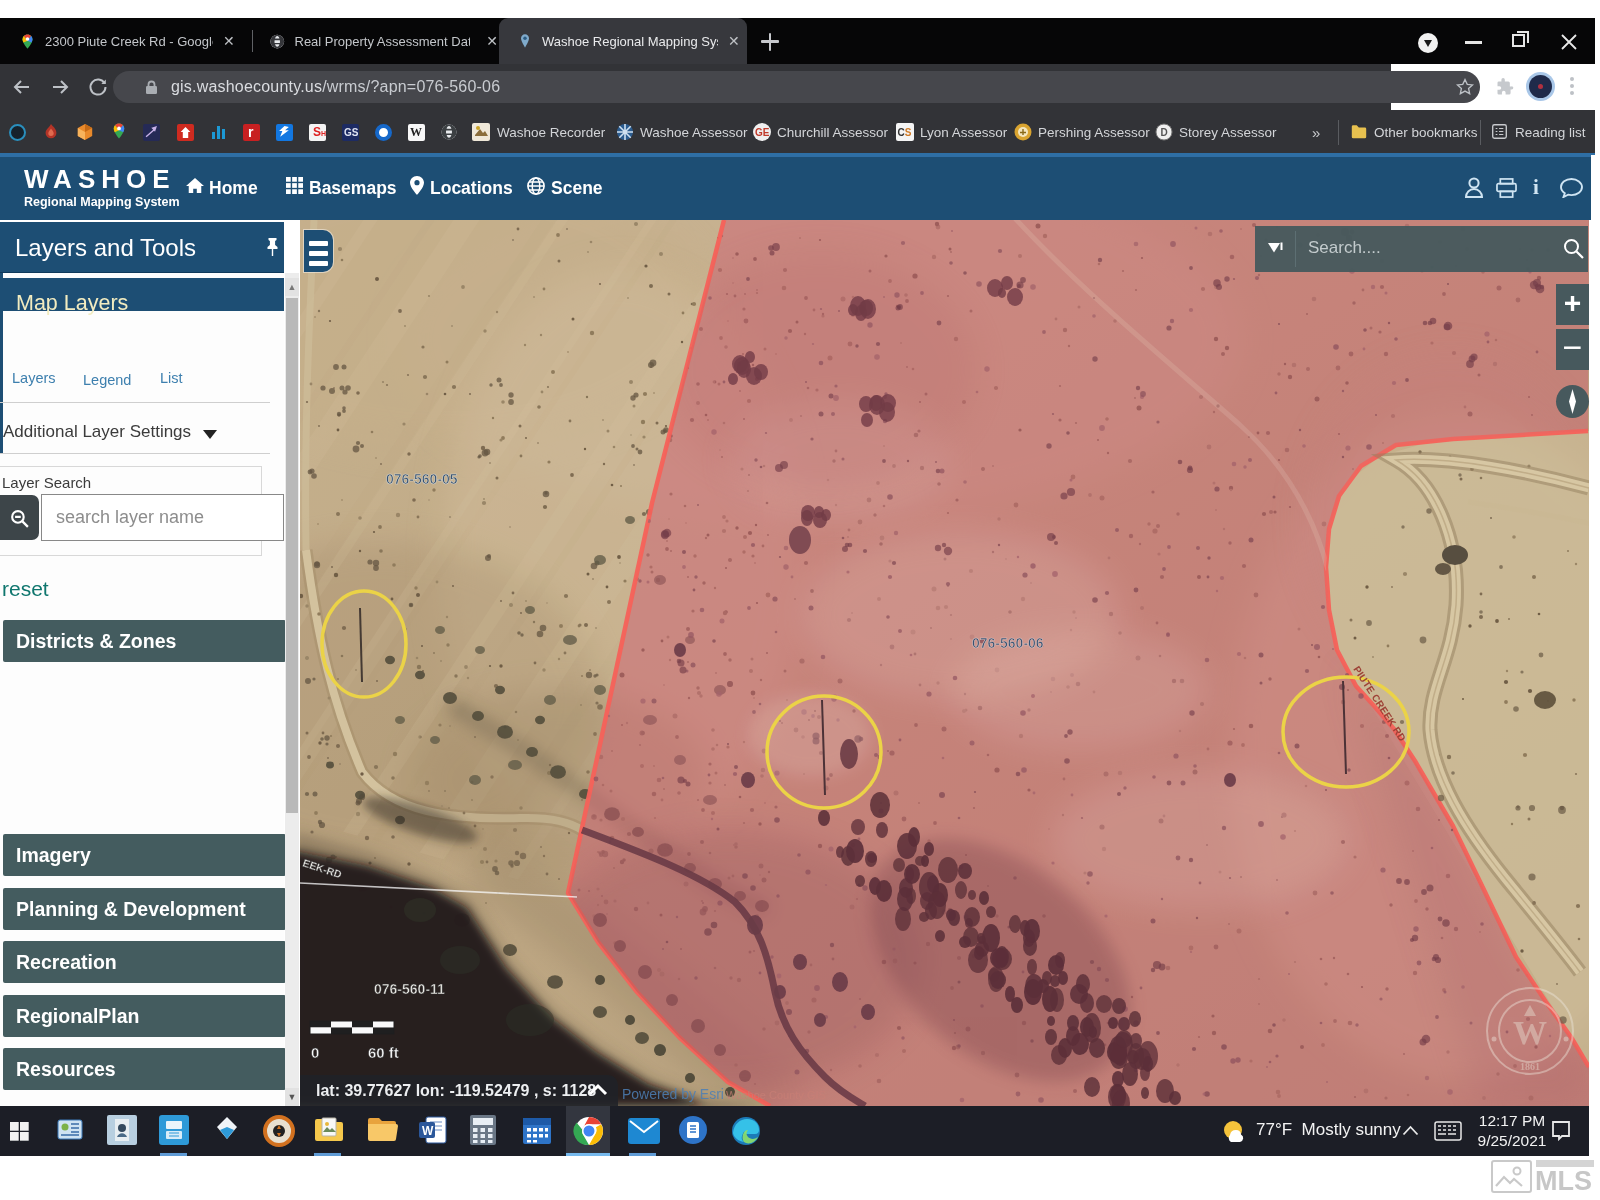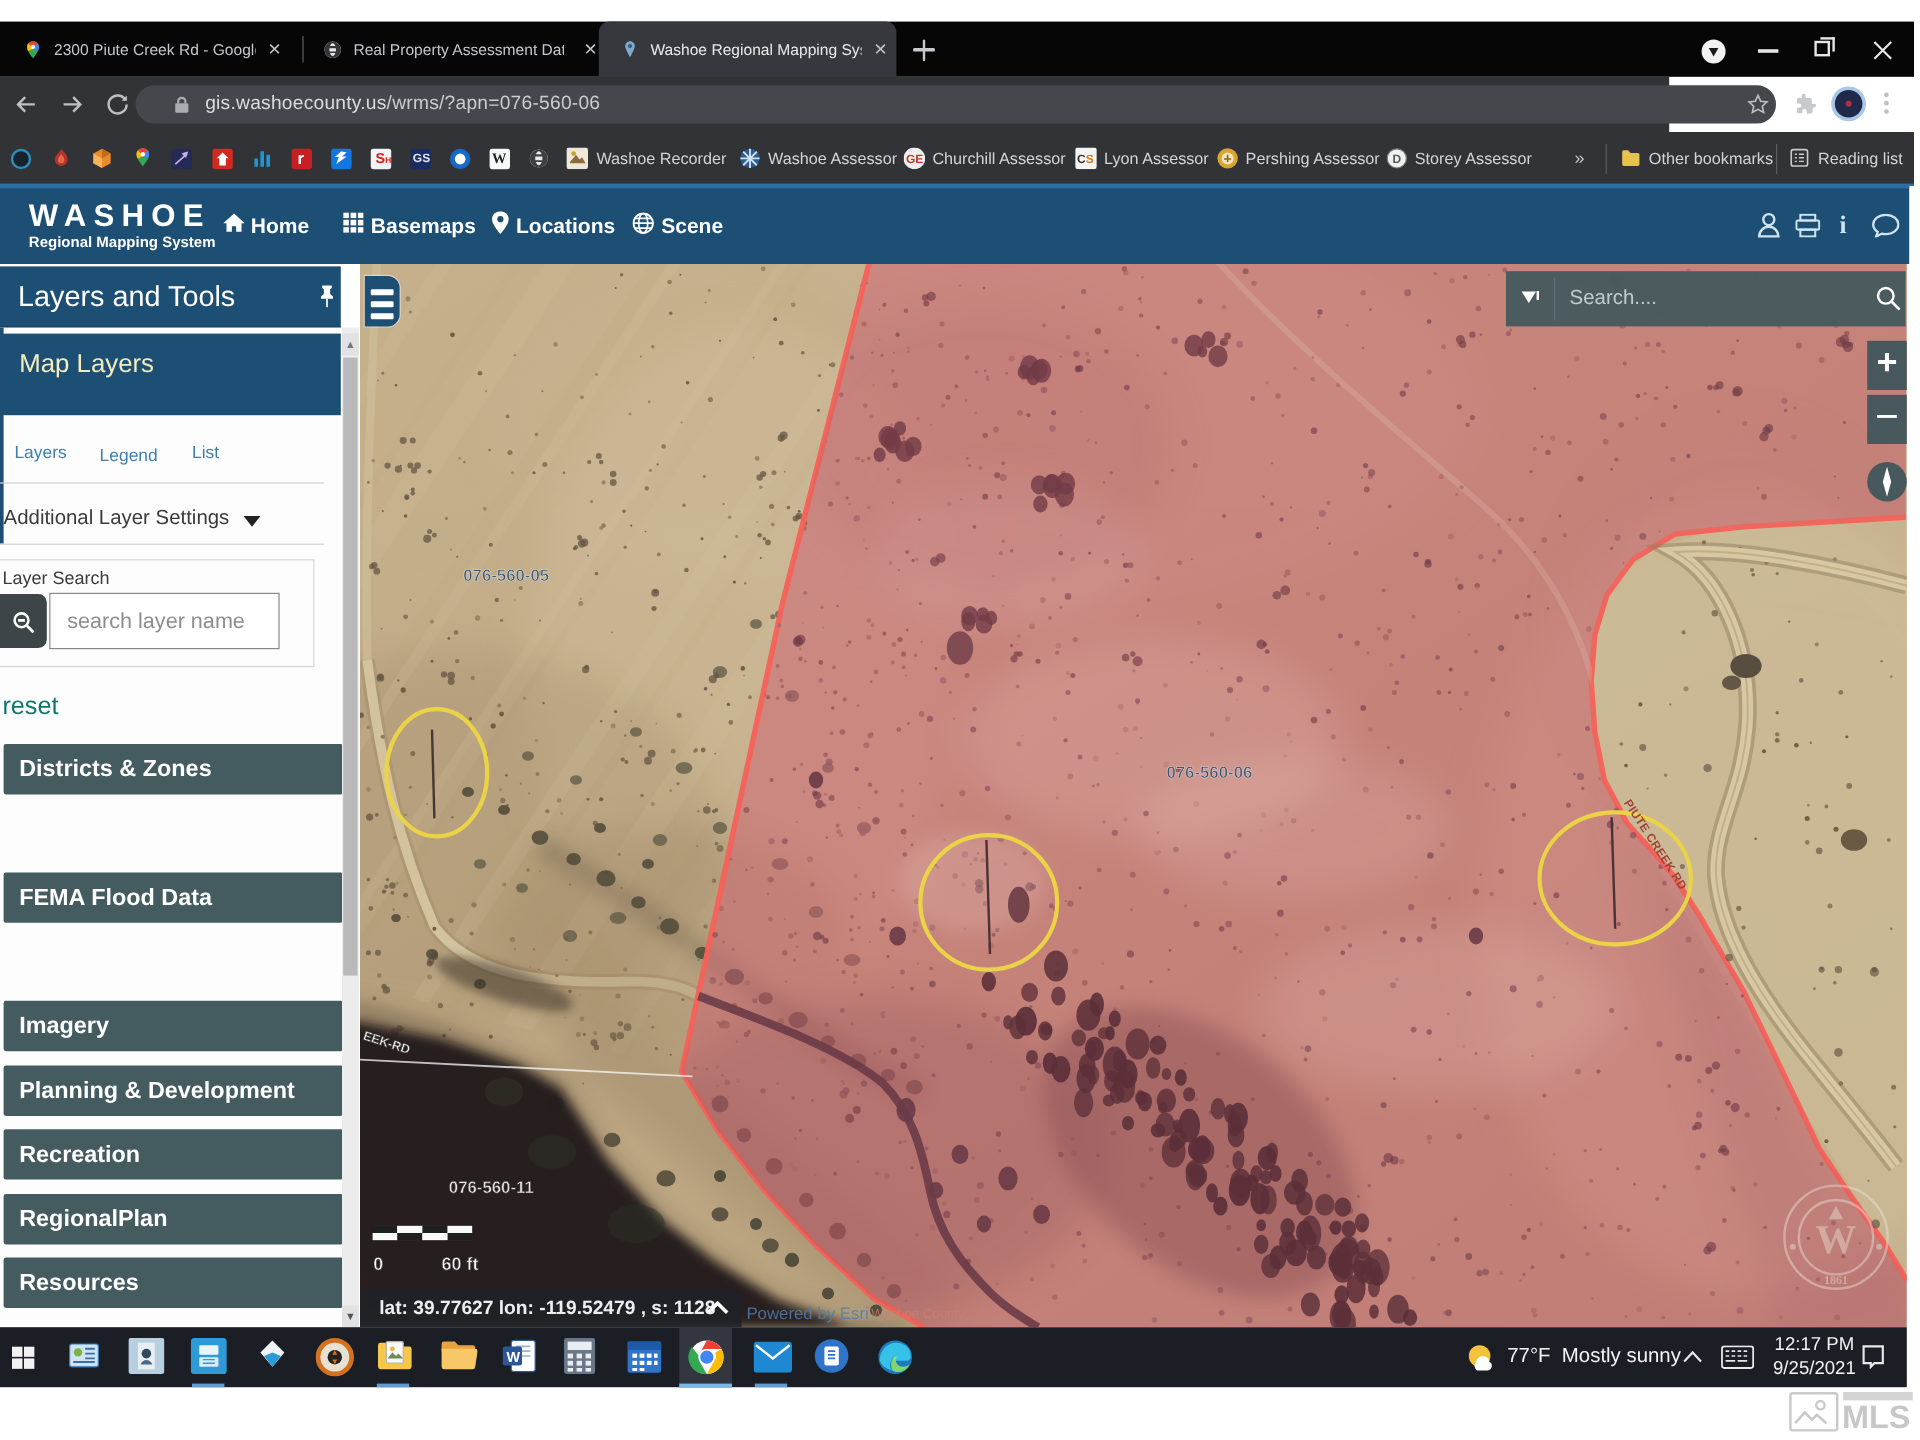--- a/index.html
+++ b/index.html
@@ -233,39 +233,38 @@
         <path d="M11.5 1C5.7 1 1 4.6 1 9c0 2.5 1.5 4.7 3.8 6.2L3.5 19l4.6-2.3c1 .3 2.2.4 3.4.4 5.8 0 10.5-3.6 10.5-8S17.3 1 11.5 1z" fill="none" stroke="#cfe4f2" stroke-width="1.9"></path>
       </svg>
     </div>
     <div class="abs bluebar" style="left:0;top:222px;width:284px;height:51px;font-size:24px;line-height:51px;padding-left:15px;border-bottom:1px solid #10395a">Layers and Tools</div>
     <svg class="abs" style="left:266px;top:237px" width="13" height="20" viewBox="0 0 13 20">
       <path d="M2.5 1h8v2l-1.4 1v4l2.4 2v2H1.5v-2l2.4-2v-4L2.5 3z" fill="#fff"></path>
       <rect x="5.8" y="12" width="1.4" height="7" fill="#fff"></rect>
     </svg>
     <div class="abs" style="left:0;top:273px;width:284px;height:833px;background:#fdfdfd"></div>
     <div class="abs" style="left:0;top:273px;width:3px;height:180px;background:#1d4e74"></div>
-    <div class="abs bluebar" style="left:0;top:278px;width:284px;height:68px;font-size:21.5px;line-height:50px;padding-left:16px;color:#f2ecc0">Map Layers</div>
+    <div class="abs bluebar" style="left:0;top:278px;width:284px;height:33px;font-size:21.5px;line-height:50px;padding-left:16px;color:#f2ecc0">Map Layers</div>
     <div class="abs tabs3" style="left:12px;top:370px">Layers</div>
     <div class="abs tabs3" style="left:83px;top:372px">Legend</div>
     <div class="abs tabs3" style="left:160px;top:370px">List</div>
     <div class="abs" style="left:0;top:402px;width:270px;height:1px;background:#cfcfcf"></div>
     <div class="abs" style="left:3px;top:422px;color:#3b3b3b;font-size:17px">Additional Layer Settings</div>
     <div class="abs" style="left:203px;top:430px;width:0;height:0;border-left:7px solid transparent;border-right:7px solid transparent;border-top:9px solid #222"></div>
     <div class="abs" style="left:0;top:453px;width:270px;height:1px;background:#cfcfcf"></div>
     <div class="abs" style="left:0;top:466px;width:262px;height:90px;border:1px solid #d8d8d8;border-left:none"></div>
     <div class="abs" style="left:2px;top:474px;color:#3b3b3b;font-size:15px">Layer Search</div>
     <div class="abs" style="left:0;top:495px;width:39px;height:45px;background:#3d4549;border-radius:0 7px 7px 0"></div>
     <svg class="abs" style="left:9px;top:508px" width="21" height="21" viewBox="0 0 20 20">
       <circle cx="8.5" cy="8.5" r="5.5" fill="none" stroke="#fff" stroke-width="2"></circle>
       <path d="M5.8 8.5h5.4M12.8 12.8L18 18" stroke="#fff" stroke-width="2.2"></path>
     </svg>
-    <div class="abs" style="left:41px;top:494px;width:192px;height:47px;background:#fff;border:1.5px solid #888;color:#8d8d8d;font-size:18px;line-height:44px;padding-left:14px">search layer name</div>
+    <div class="abs" style="left:41px;top:494px;width:243px;height:47px;background:#fff;border:1.5px solid #888;color:#8d8d8d;font-size:18px;line-height:44px;padding-left:14px">search layer name</div>
     <div class="abs" style="left:2px;top:577px;color:#0f766e;font-size:21px">reset</div>
     <div class="cat" style="top:620px">Districts &amp; Zones</div>
-    <div class="cat" style="top:727px">FEMA Flood Data</div>
     <div class="cat" style="top:834px">Imagery</div>
     <div class="cat" style="top:888px">Planning &amp; Development</div>
     <div class="cat" style="top:941px">Recreation</div>
     <div class="cat" style="top:995px">RegionalPlan</div>
     <div class="cat" style="top:1048px">Resources</div>
     <div class="abs" style="left:285px;top:273px;width:14px;height:833px;background:#ececec"></div>
     <div class="abs" style="left:285px;top:278px;width:14px;height:18px;background:#e2e2e2;color:#777;font-size:9px;text-align:center;line-height:18px">▲</div>
     <div class="abs" style="left:286px;top:298px;width:12px;height:515px;background:#b9b9b9"></div>
     <div class="abs" style="left:285px;top:1088px;width:14px;height:18px;background:#e2e2e2;color:#555;font-size:9px;text-align:center;line-height:18px">▼</div>
     <svg class="abs" style="left:300px;top:220px" width="1289" height="886" viewBox="0 0 1289 886">

